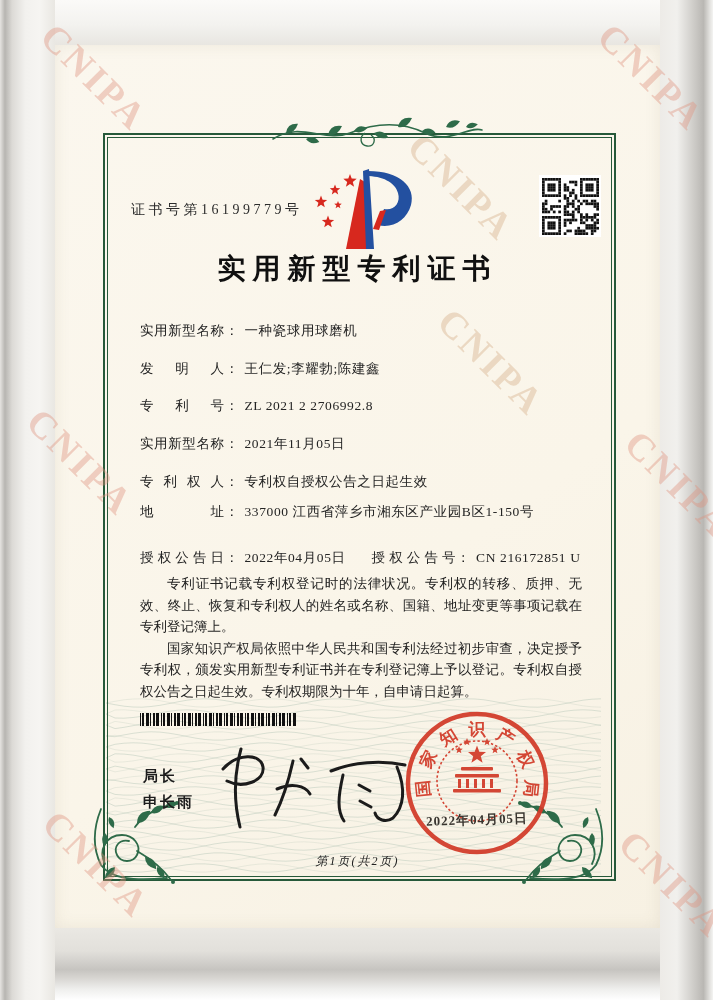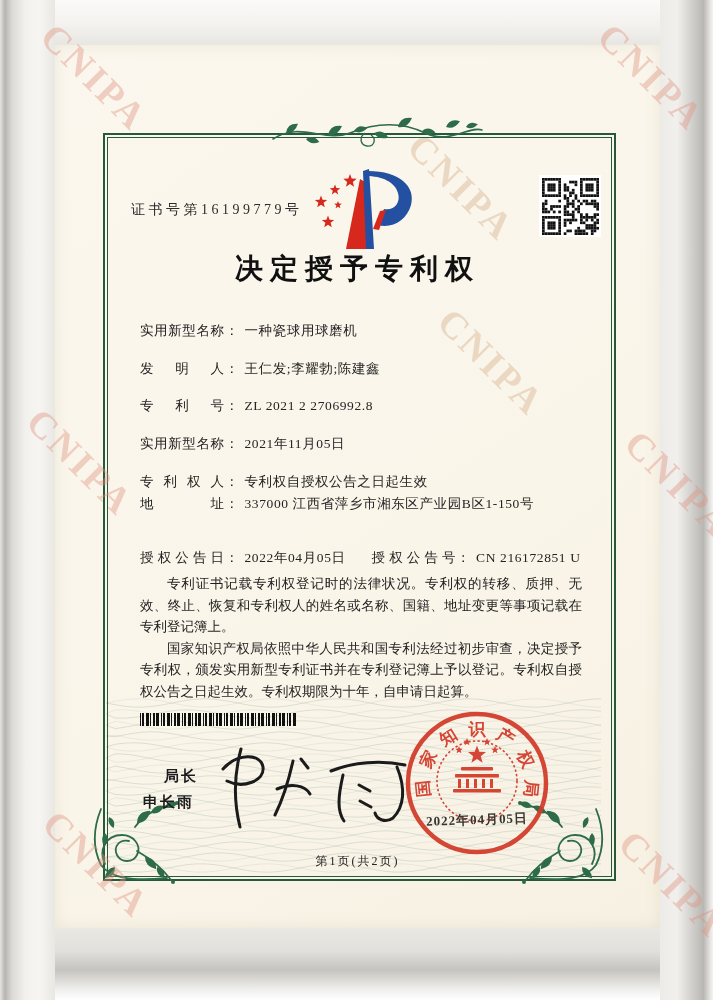--- a/index.html
+++ b/index.html
@@ -37,46 +37,46 @@
     color:#2b2b2b;z-index:3;margin-top:32px;}
   .qr-box{position:absolute;left:484px;top:130px;width:62px;height:62px;background:#fff;
     display:flex;align-items:center;justify-content:center;z-index:3;}
   .logo{position:absolute;left:253px;top:122px;z-index:3;}
   .title{position:absolute;left:48px;top:205px;width:509px;text-align:center;font-size:28px;
     font-weight:bold;letter-spacing:7px;color:#101010;z-index:3;}
 
   
   .fields{position:absolute;left:85px;top:270px;width:450px;font-size:13.5px;color:#242424;z-index:3;}
   .frow{position:absolute;left:0;white-space:nowrap;}
-  .r0{top:7px}.r1{top:45px}.r2{top:82px}.r3{top:120px}.r4{top:158px}.r5{top:180px}.r6{top:234px}
+  .r0{top:7px}.r1{top:45px}.r2{top:82px}.r3{top:120px}.r4{top:158px}.r5{top:188px}.r6{top:234px}
   .flabel{display:inline-block;width:84px;text-align:justify;text-align-last:justify;vertical-align:bottom;}
   .fcolon{display:inline-block;margin:0 6px 0 1px;}
   .fvalue{letter-spacing:.6px;}
   .grant2{margin-left:26px;}
 
   
   .body-text{position:absolute;left:85px;top:528px;width:442px;font-size:13.5px;
     line-height:21.5px;color:#1e1e1e;text-align:justify;z-index:3;}
   .body-text p{margin:0;text-indent:2em;}
 
   
   .guilloche{position:absolute;left:51px;top:650px;z-index:1;}
   .barcode{position:absolute;left:85px;top:668px;height:13px;display:flex;z-index:3;}
   .barcode div{height:100%;}
   .signer-title{position:absolute;left:88px;top:722px;font-size:15px;font-weight:bold;color:#1d1d1d;
-    letter-spacing:2px;font-family:"Liberation Sans","DejaVu Sans",sans-serif;z-index:3;margin-left:21px;}
+    letter-spacing:2px;font-family:"Liberation Sans","DejaVu Sans",sans-serif;z-index:3;}
   .signer-name{position:absolute;left:88px;top:748px;font-size:15px;font-weight:bold;color:#1d1d1d;
     letter-spacing:2px;font-family:"Liberation Sans","DejaVu Sans",sans-serif;z-index:3;}
   .signature{position:absolute;left:158px;top:696px;z-index:4;}
   .seal{position:absolute;left:342px;top:658px;z-index:4;opacity:.93;}
   .seal-date{position:absolute;left:352px;top:766px;width:140px;text-align:center;font-size:13px;
     font-weight:bold;color:#38342f;letter-spacing:1px;z-index:5;transform:rotate(-2deg);}
 
   .page-info{position:absolute;left:48px;top:808px;width:509px;text-align:center;font-size:12px;
-    letter-spacing:2px;color:#222;z-index:3;}
+    letter-spacing:2px;color:#222;z-index:3;font-style:italic;}
   .footer-note{position:absolute;left:0;top:845px;width:100%;text-align:center;font-size:12.5px;
     letter-spacing:3px;color:#222;z-index:3;}
 
   .vine{position:absolute;left:215px;top:64px;z-index:3;}
   .corner-bl{position:absolute;left:30px;top:738px;z-index:3;}
   .corner-br{position:absolute;left:455px;top:738px;transform:scaleX(-1);z-index:3;}
 </style>
 </head>
 <body>
 
@@ -410,21 +410,21 @@
           <polygon points="13.0,28.5 14.6,32.8 19.2,33.0 15.6,35.8 16.8,40.3 13.0,37.7 9.2,40.3 10.4,35.8 6.8,33.0 11.4,32.8" fill="#d7281e"></polygon>
           <polygon points="30.0,34.0 31.0,36.6 33.8,36.8 31.6,38.5 32.4,41.2 30.0,39.7 27.6,41.2 28.4,38.5 26.2,36.8 29.0,36.6" fill="#d7281e"></polygon>
           <polygon points="20.0,48.5 21.6,52.8 26.2,53.0 22.6,55.8 23.8,60.3 20.0,57.7 16.2,60.3 17.4,55.8 13.8,53.0 18.4,52.8" fill="#d7281e"></polygon>
         </g>
       <polygon id="logoWedge" points="52,12 57,15 62,82 38,82" fill="#d7281e"></polygon>
       <polygon id="logoBlade" points="55,4 61,2 66,82 58,82" fill="#2350a0"></polygon>
       <path id="logoBowl" d="M60,4 C92,4 108,20 103,38 C99,53 84,62 70,58 L76,42 C86,44 93,36 90,26 C87,15 74,9 58,9 Z" fill="#2350a0"></path>
       <polygon id="logoTail" points="72,44 78,43 71,63 65,62" fill="#d7281e"></polygon>
     </svg>
 
-    <div class="title">决定授予专利权</div>
+    <div class="title">实用新型专利证书</div>
 
     <div class="fields">
       <div class="frow r0">
         <span class="flabel">实用新型名称</span><span class="fcolon">：</span><span class="fvalue">一种瓷球用球磨机</span>
       </div>
       <div class="frow r1">
         <span class="flabel">发明人</span><span class="fcolon">：</span><span class="fvalue">王仁发;李耀勃;陈建鑫</span>
       </div>
       <div class="frow r2">
         <span class="flabel">专利号</span><span class="fcolon">：</span><span class="fvalue">ZL 2021 2 2706992.8</span>

